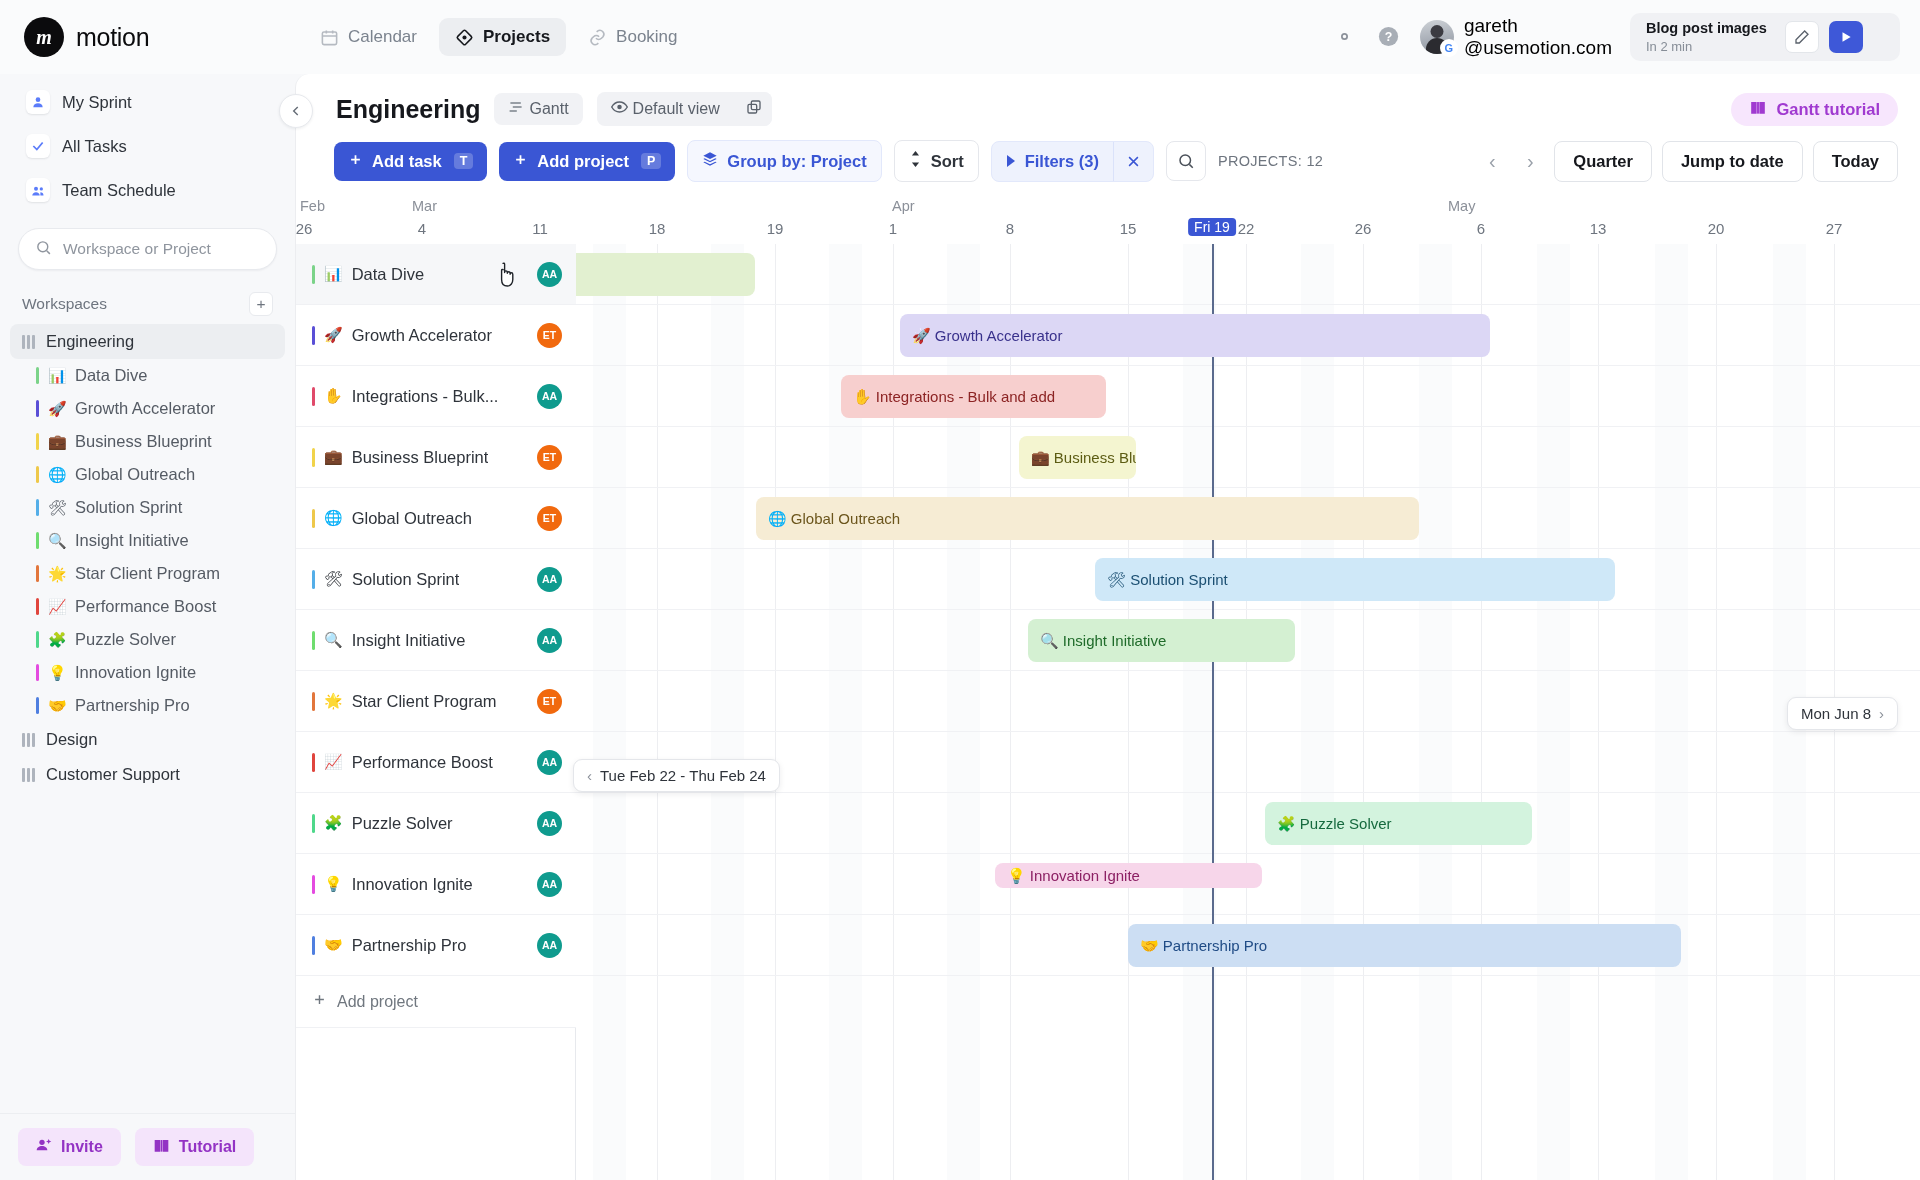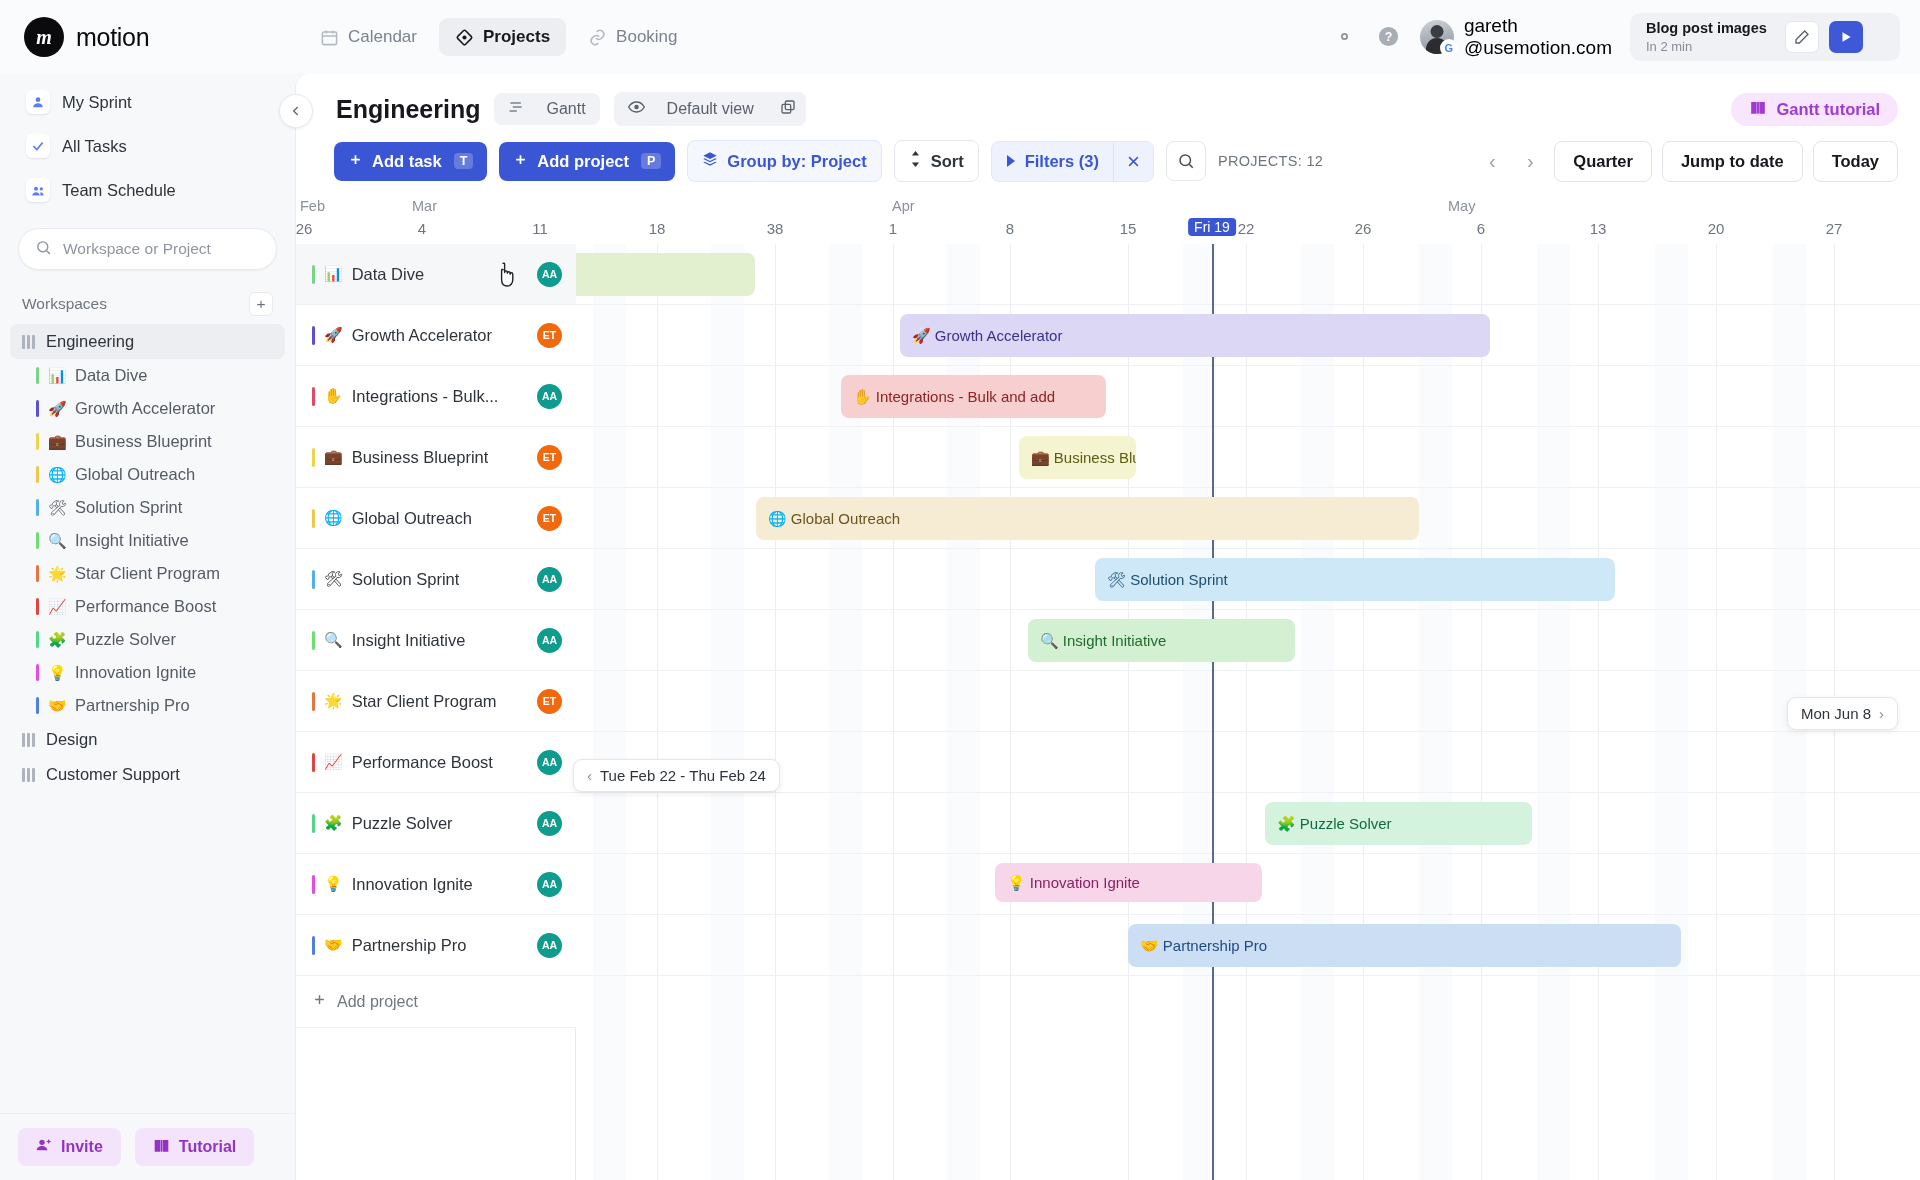--- a/index.html
+++ b/index.html
@@ -139,21 +139,21 @@
     border-left: 1px solid #ecedf0;
   }
   .collapse-btn {
     position:absolute; left:-17px; top: 20px; width:34px; height:34px; border-radius:50%;
     background:#fff; border:1px solid #e7e9ed; display:flex; align-items:center; justify-content:center;
     color:#656c76; z-index: 20; cursor:pointer; box-shadow: 0 1px 3px rgba(20,25,40,.07);
   }
   .main-head { display:flex; align-items:center; padding: 18px 22px 0 40px; gap: 14px; }
   .page-title { font-size: 25px; font-weight: 700; color:#16181d; }
   .head-chip {
-    display:flex; align-items:center; gap:22px; background:#f1f2f5; border-radius:8px;
+    display:flex; align-items:center; gap:5px; background:#f1f2f5; border-radius:8px;
     padding: 7px 14px; font-size:16px; color:#5a616b; cursor:pointer;
   }
   .head-chip.tight { padding: 7px 10px; }
   .head-group { display:flex; align-items:center; gap:2px; background:#f1f2f5; border-radius:8px; }
   .gantt-tutorial {
     margin-left:auto; display:flex; align-items:center; gap:9px; background:#f7e6fd; color:#a03ad0;
     border-radius:18px; padding: 7px 18px; font-size:16.5px; font-weight:600; cursor:pointer;
   }
 
   .toolbar { display:flex; align-items:center; gap:12px; padding: 14px 22px 14px 38px; }
@@ -591,21 +591,21 @@
       <div class="gantt">
         <div class="time-head" id="time-head">
             <div class="month-lbl" style="left: 4px;">Feb</div>
             <div class="month-lbl" style="left: 116px;">Mar</div>
             <div class="month-lbl" style="left: 596px;">Apr</div>
             <div class="month-lbl" style="left: 1152px;">May</div>
             <div class="day-lbl" style="left: 8px;">26</div>
             <div class="day-lbl" style="left: 126px;">4</div>
             <div class="day-lbl" style="left: 244px;">11</div>
             <div class="day-lbl" style="left: 361px;">18</div>
-            <div class="day-lbl" style="left: 479px;">38</div>
+            <div class="day-lbl" style="left: 479px;">19</div>
             <div class="day-lbl" style="left: 597px;">1</div>
             <div class="day-lbl" style="left: 714px;">8</div>
             <div class="day-lbl" style="left: 832px;">15</div>
             <div class="day-lbl today" style="left: 916px;">Fri 19</div>
             <div class="day-lbl" style="left: 950px;">22</div>
             <div class="day-lbl" style="left: 1067px;">26</div>
             <div class="day-lbl" style="left: 1185px;">6</div>
             <div class="day-lbl" style="left: 1302px;">13</div>
             <div class="day-lbl" style="left: 1420px;">20</div>
             <div class="day-lbl" style="left: 1538px;">27</div>
@@ -648,21 +648,21 @@
             <div class="bar" style="left: 460px; width: 663px; top: 253px; height: 43px; background: rgb(246, 236, 212); color: rgb(107, 85, 28);">🌐 Global Outreach</div>
             <div class="grow" style="top: 304px; height: 1px;"></div>
             <div class="bar" style="left: 799px; width: 520px; top: 314px; height: 43px; background: rgb(207, 232, 248); color: rgb(27, 79, 114);">🛠 Solution Sprint</div>
             <div class="grow" style="top: 365px; height: 1px;"></div>
             <div class="bar" style="left: 732px; width: 267px; top: 375px; height: 43px; background: rgb(212, 240, 210); color: rgb(31, 107, 42);">🔍 Insight Initiative</div>
             <div class="grow" style="top: 426px; height: 1px;"></div>
             <div class="grow" style="top: 487px; height: 1px;"></div>
             <div class="grow" style="top: 548px; height: 1px;"></div>
             <div class="bar" style="left: 969px; width: 267px; top: 558px; height: 43px; background: rgb(211, 243, 222); color: rgb(21, 105, 62);">🧩 Puzzle Solver</div>
             <div class="grow" style="top: 609px; height: 1px;"></div>
-            <div class="bar" style="left: 699px; width: 267px; top: 619px; height: 39px; background: rgb(247, 214, 234); color: rgb(140, 32, 100);">💡 Innovation Ignite</div>
+            <div class="bar" style="left: 699px; width: 267px; top: 619px; height: 25px; background: rgb(247, 214, 234); color: rgb(140, 32, 100);">💡 Innovation Ignite</div>
             <div class="grow" style="top: 670px; height: 1px;"></div>
             <div class="bar" style="left: 832px; width: 553px; top: 680px; height: 43px; background: rgb(204, 222, 243); color: rgb(31, 75, 133);">🤝 Partnership Pro</div>
             <div class="grow" style="top: 731px; height: 1px;"></div>
             <div class="todayline" style="left: 916px;"></div>
             <div class="rowlist"></div>
             <div class="grow-label hl" style="top: 0px; height: 61px;">
               <span style="width: 3px; height: 19px; border-radius: 2px; flex: 0 0 3px; background: rgb(123, 211, 137);"></span>
               <span style="font-size: 15px;">📊</span>
               <span class="row-name">Data Dive</span>
               <span class="row-av" style="background: rgb(15, 155, 142);">AA</span>

